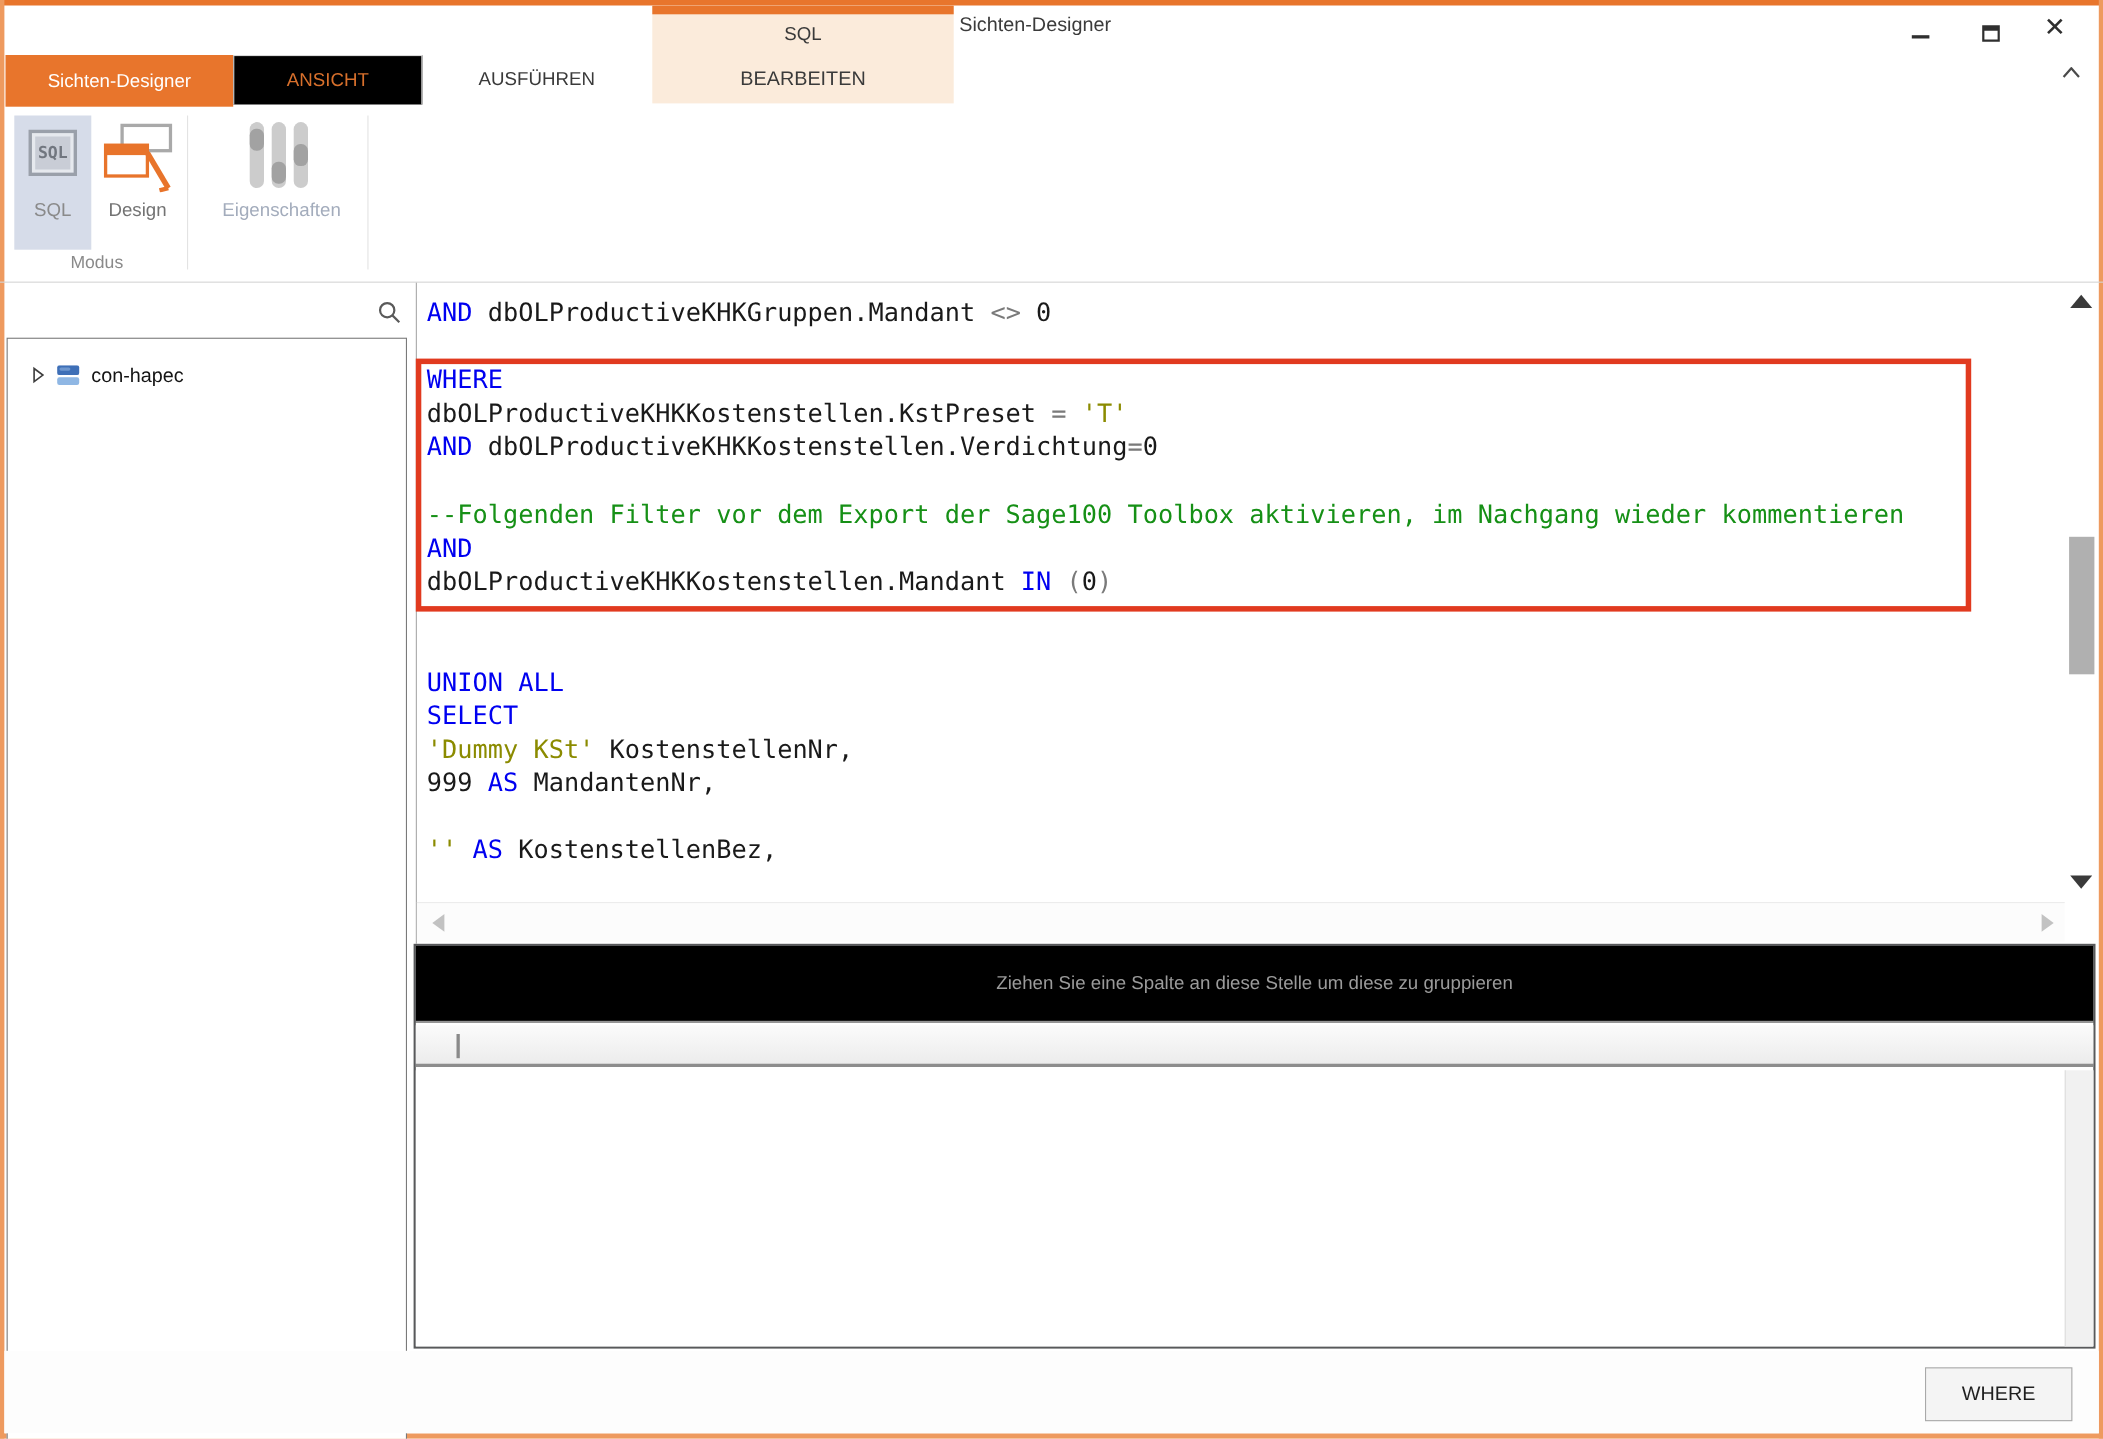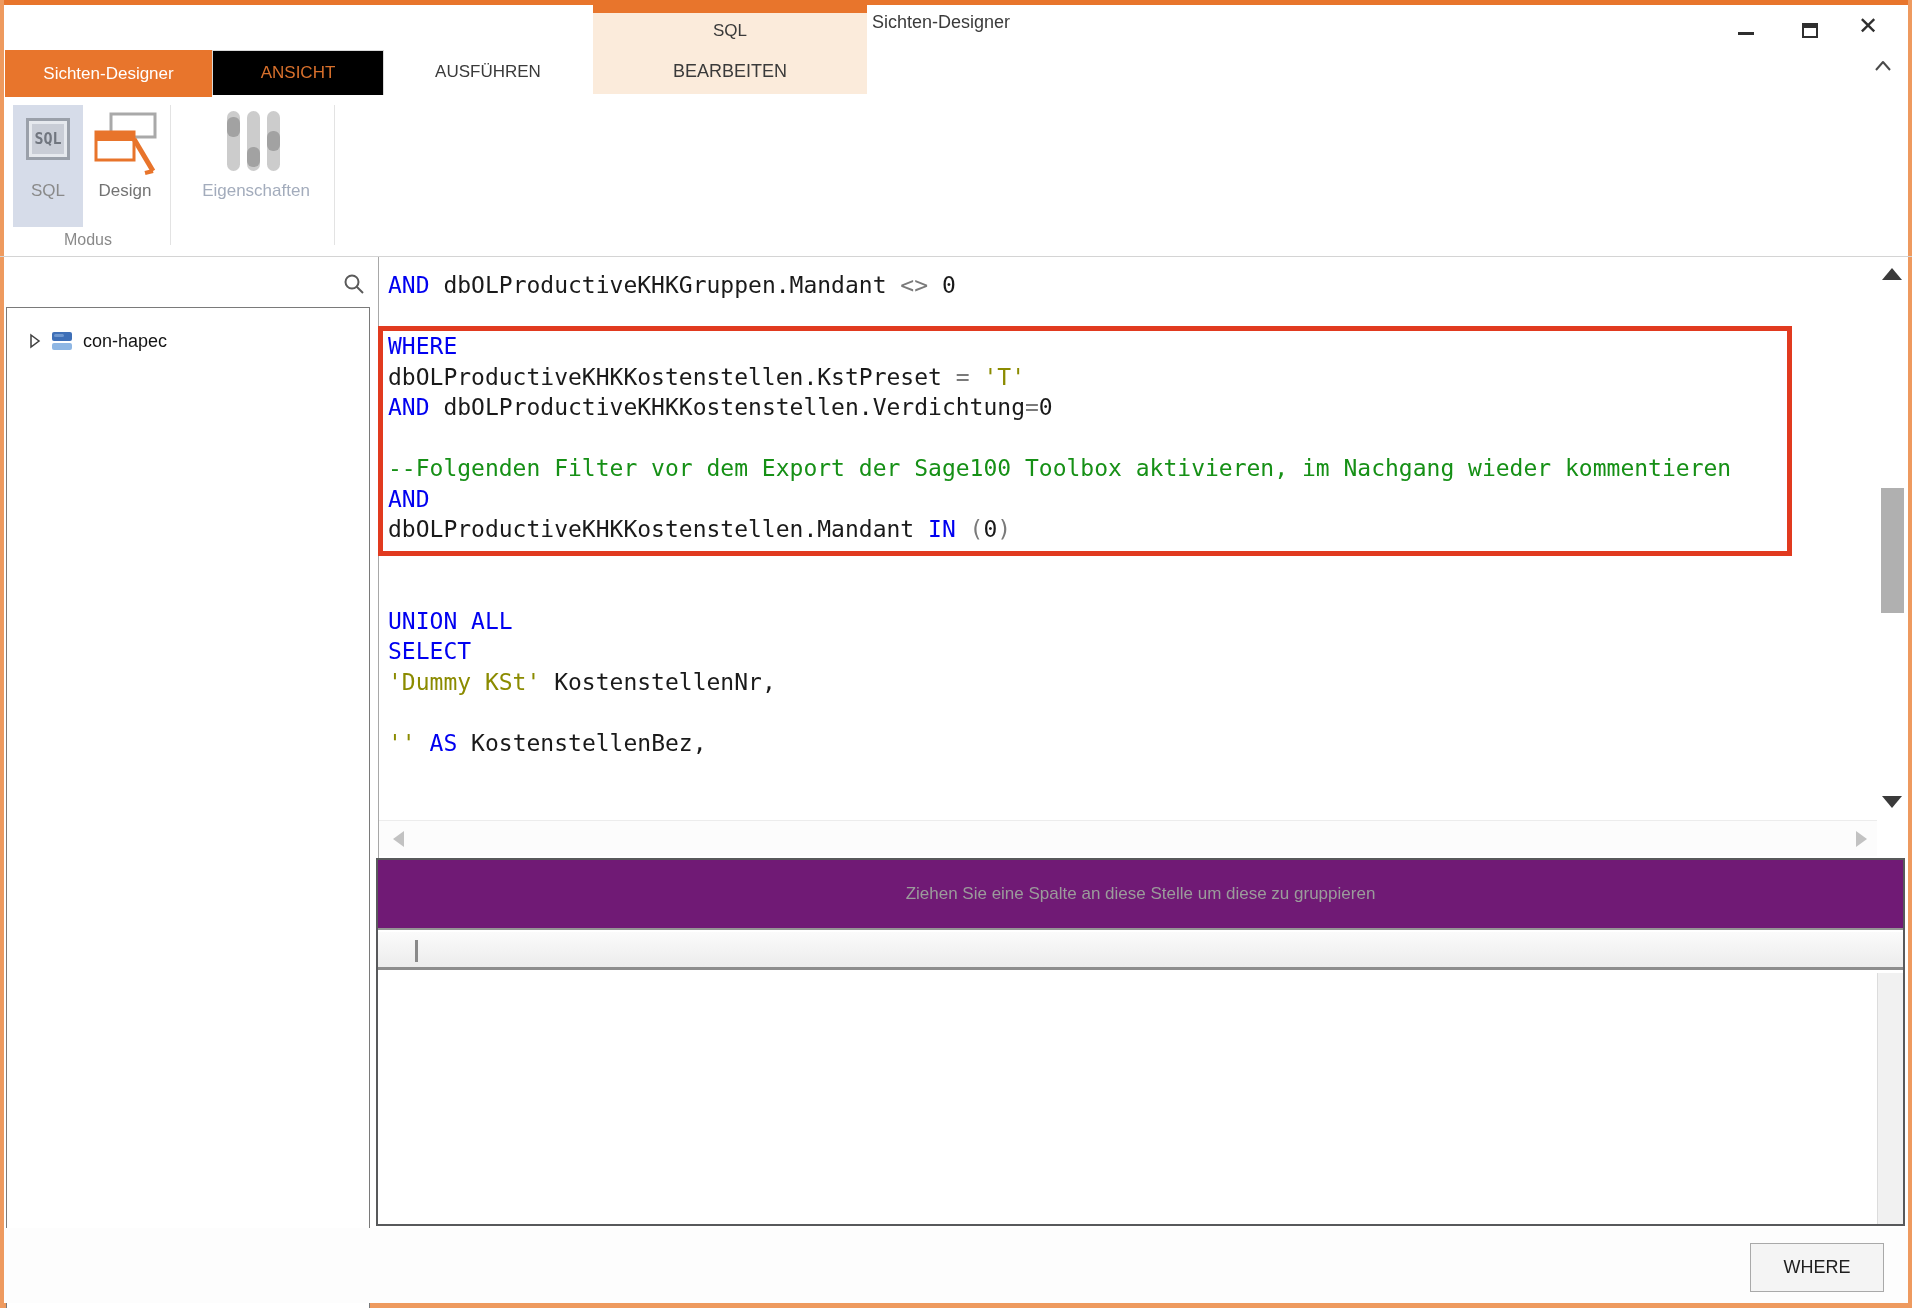--- a/index.html
+++ b/index.html
@@ -72,21 +72,21 @@
   
   .arr-up    { width:0; height:0; border-left:10px solid transparent; border-right:10px solid transparent; border-bottom:12px solid #3A3A3A; }
   .arr-down  { width:0; height:0; border-left:10px solid transparent; border-right:10px solid transparent; border-top:12px solid #3A3A3A; }
   .arr-left  { width:0; height:0; border-top:8px solid transparent; border-bottom:8px solid transparent; border-right:11px solid #C2C2C2; }
   .arr-right { width:0; height:0; border-top:8px solid transparent; border-bottom:8px solid transparent; border-left:11px solid #C2C2C2; }
   .vthumb { left:1881px; top:488px; width:23px; height:125px; background:#B0B0B0; }
   .hscroll { left:379px; top:820px; width:1498px; height:36px; background:#FCFCFC; border-top:1px solid #ECECEC; }
 
   
   .grid { left:376px; top:858px; width:1529px; height:368px; background:#fff; border:2px solid #58595B; }
-  .groupby { position:absolute; left:0; top:0; width:100%; height:70px; background:#701a75; border-bottom:2px solid #949494;
+  .groupby { position:absolute; left:0; top:0; width:100%; height:70px; background:#000000; border-bottom:2px solid #949494;
              display:flex; align-items:center; justify-content:center; font-size:17px; color:#9B9B9B; }
   .gridhead { position:absolute; left:0; top:72px; width:100%; height:38px;
               background:linear-gradient(#FBFBFB,#ECECEC); border-bottom:3px solid #8D8D8D; }
   .caret { position:absolute; left:37px; top:8px; width:3px; height:22px; background:#8A8A8A; }
   .gridbody { position:absolute; left:0; top:113px; width:100%; height:251px; background:#fff; }
   .gridscroll { position:absolute; right:0; top:113px; width:26px; height:251px; background:#F1F1F1; border-left:1px solid #DCDCDC; }
 
   
   .bottombar { left:4px; top:1228px; width:1904px; height:75px; background:#FDFDFD; }
   .testbtn { left:1750px; top:1243px; width:134px; height:49px; background:#F4F4F4; border:1px solid #A9A9A9;
@@ -190,20 +190,21 @@
       <div class="code-line"><span class="tk-kw">AND</span><span class="tk-id"> dbOLProductiveKHKKostenstellen.Verdichtung</span><span class="tk-op">=</span><span class="tk-id">0</span></div>
       <div class="code-line"></div>
       <div class="code-line"><span class="tk-com">--Folgenden Filter vor dem Export der Sage100 Toolbox aktivieren, im Nachgang wieder kommentieren</span></div>
       <div class="code-line"><span class="tk-kw">AND</span></div>
       <div class="code-line"><span class="tk-id">dbOLProductiveKHKKostenstellen.Mandant </span><span class="tk-kw">IN</span><span class="tk-op"> (</span><span class="tk-id">0</span><span class="tk-op">)</span></div>
       <div class="code-line"></div>
       <div class="code-line"></div>
       <div class="code-line"><span class="tk-kw">UNION ALL</span></div>
       <div class="code-line"><span class="tk-kw">SELECT</span></div>
       <div class="code-line"><span class="tk-str">'Dummy KSt'</span><span class="tk-id"> KostenstellenNr,</span></div>
+      <div class="code-line"><span class="tk-id">999 </span><span class="tk-kw">AS</span><span class="tk-id"> MandantenNr,</span></div>
       <div class="code-line"></div>
       <div class="code-line"><span class="tk-str">''</span><span class="tk-id"> </span><span class="tk-kw">AS</span><span class="tk-id"> KostenstellenBez,</span></div>
     </div>
   <div class="abs redbox"></div>
 
   <div class="abs arr-up" style="left:1882px; top:268px;"></div>
   <div class="abs vthumb"></div>
   <div class="abs arr-down" style="left:1882px; top:796px;"></div>
 
   <div class="abs hscroll">

